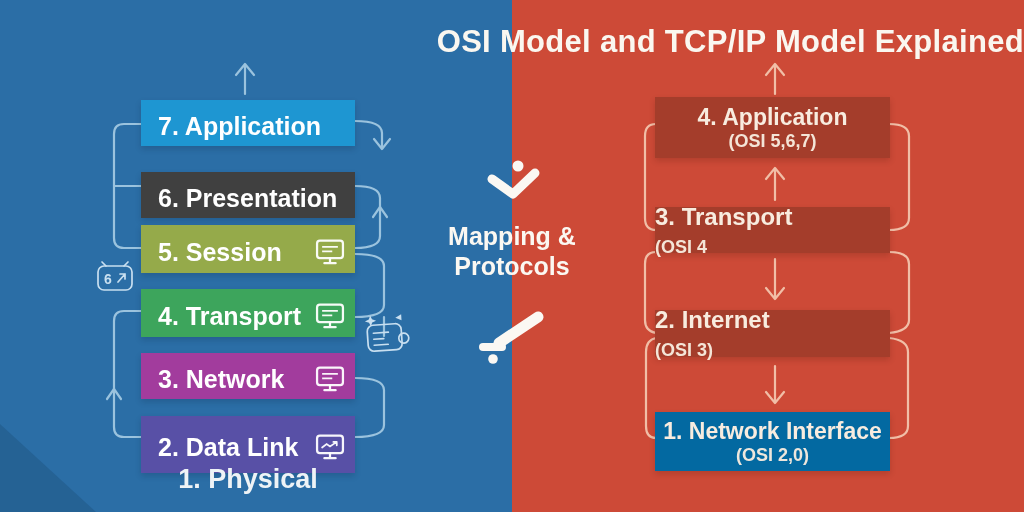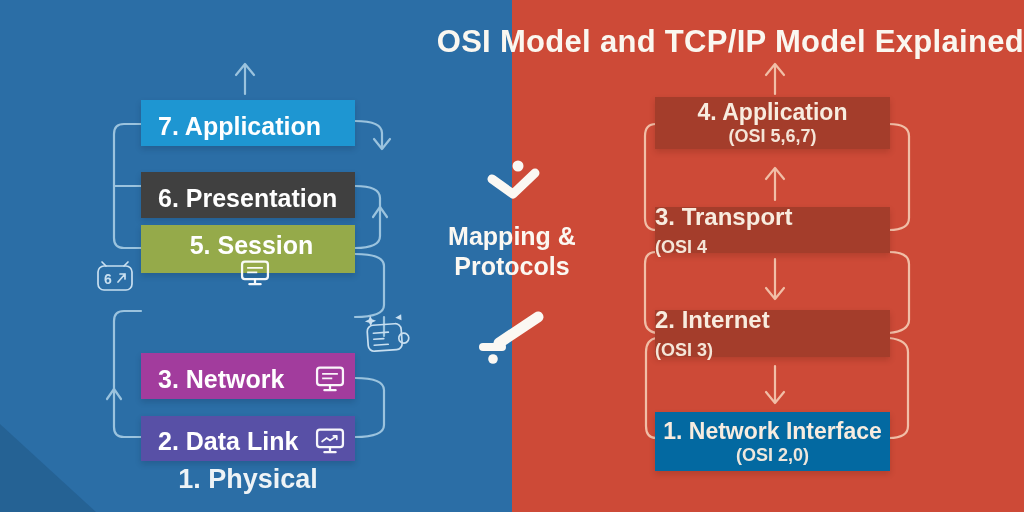--- a/index.html
+++ b/index.html
@@ -117,52 +117,60 @@
       <path d="M33,6 l6,-3 v6 z" fill="#c8dff0" stroke="none"></path>
     </g>
   </svg>
 
   <div class="osi-box" style="top: 100px; height: 46px; background: rgb(30, 150, 210);">
     <span>7. Application</span>
   </div>
   <div class="osi-box" style="top: 172px; height: 46px; background: #404040;">
     <span>6. Presentation</span>
   </div>
-  <div class="osi-box" style="top: 225px; height: 48px; background: rgb(149, 170, 74); flex-direction: column;">
+  <div class="osi-box" style="top: 225px; height: 48px; background: rgb(149, 170, 74);">
     <span>5.  Session</span>
+    <svg class="mon" viewBox="0 0 26 24" width="30" height="27">
+      <rect x="1.5" y="1.5" width="23" height="15.5" rx="2.5" fill="none" stroke="currentColor" stroke-width="2"></rect>
+      <path d="M6,7 h14 M6,11 h9" stroke="currentColor" stroke-width="1.6" fill="none"></path>
+      <path d="M13,17.5 v3 M8,21.5 h10" stroke="currentColor" stroke-width="2" fill="none" stroke-linecap="round"></path>
+    </svg>
+  </div>
+  <div class="osi-box" style="top: 289px; height: 48px; background: rgb(61, 165, 92);">
+    <span>4. Transport</span>
     <svg class="mon" viewBox="0 0 26 24" width="30" height="27">
       <rect x="1.5" y="1.5" width="23" height="15.5" rx="2.5" fill="none" stroke="currentColor" stroke-width="2"></rect>
       <path d="M6,7 h14 M6,11 h9" stroke="currentColor" stroke-width="1.6" fill="none"></path>
       <path d="M13,17.5 v3 M8,21.5 h10" stroke="currentColor" stroke-width="2" fill="none" stroke-linecap="round"></path>
     </svg>
   </div>
   <div class="osi-box" style="top: 353px; height: 46px; background: rgb(162, 60, 157);">
     <span>3.  Network</span>
     <svg class="mon" viewBox="0 0 26 24" width="30" height="27">
       <rect x="1.5" y="1.5" width="23" height="15.5" rx="2.5" fill="none" stroke="currentColor" stroke-width="2"></rect>
       <path d="M6,7 h14 M6,11 h9" stroke="currentColor" stroke-width="1.6" fill="none"></path>
       <path d="M13,17.5 v3 M8,21.5 h10" stroke="currentColor" stroke-width="2" fill="none" stroke-linecap="round"></path>
     </svg>
   </div>
-  <div class="osi-box" style="top: 416px; height: 45px; background: rgb(88, 80, 166);">
+  <div class="osi-box" style="top: 416px; height: 57px; background: rgb(88, 80, 166);">
     <span>2. Data Link</span>
     <svg class="mon" viewBox="0 0 26 24" width="30" height="27">
       <rect x="1.5" y="1.5" width="23" height="15.5" rx="2.5" fill="none" stroke="currentColor" stroke-width="2"></rect>
       <path d="M6,12 l4,-3 3,2 6,-4 M19,7 h-3 M19,7 v3" stroke="currentColor" stroke-width="1.6" fill="none" stroke-linecap="round"></path>
       <path d="M13,17.5 v3 M8,21.5 h10" stroke="currentColor" stroke-width="2" fill="none" stroke-linecap="round"></path>
     </svg>
   </div>
   <div id="osi-footer">1.  Physical</div>
 
   <div id="center-label">
     <div>Mapping &amp;</div>
     <div>Protocols</div>
   </div>
 
-  <div class="tcp-box" style="top: 97px; height: 52px; background: rgb(164, 61, 43);">
+  <div class="tcp-box" style="top: 97px; height: 61px; background: rgb(164, 61, 43);">
     <div class="tcp-main">4.  Application</div>
     <div class="tcp-sub">(OSI 5,6,7)</div>
   </div>
   <div class="tcp-box inline" style="top: 207px; height: 46px; background: rgb(164, 61, 43);">
     <div class="tcp-main">3. Transport</div>
     <div class="tcp-sub">(OSI 4</div>
   </div>
   <div class="tcp-box inline" style="top: 310px; height: 47px; background: rgb(164, 61, 43);">
     <div class="tcp-main">2.  Internet</div>
     <div class="tcp-sub">(OSI 3)</div>

